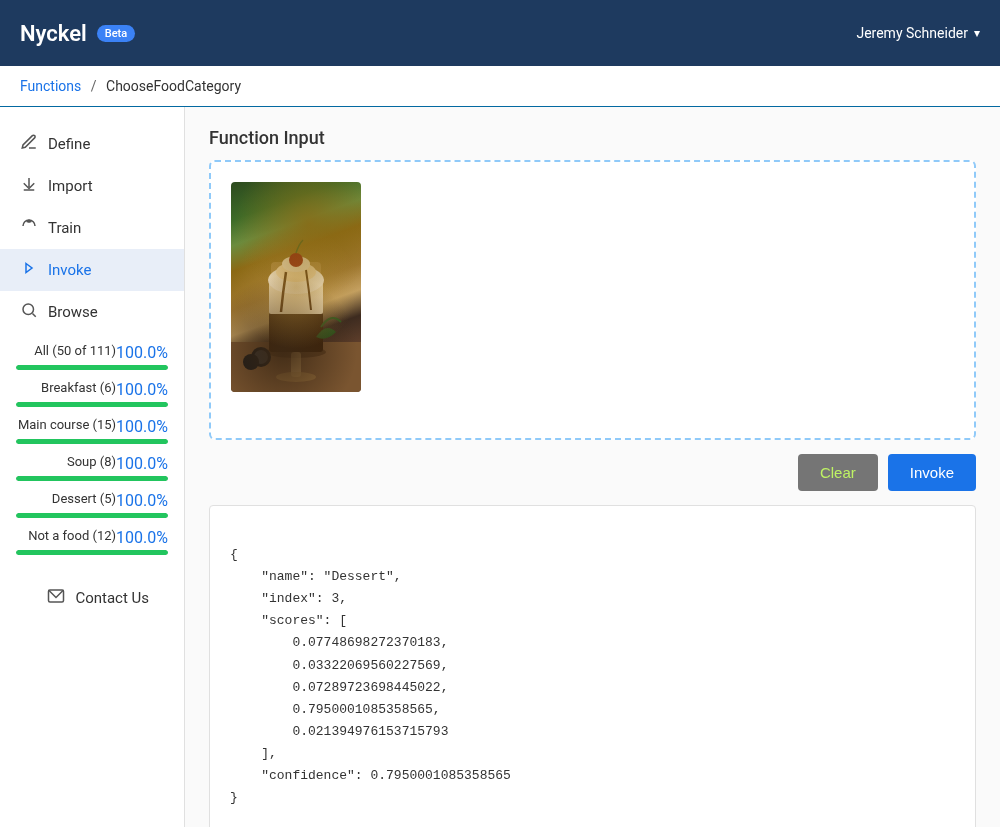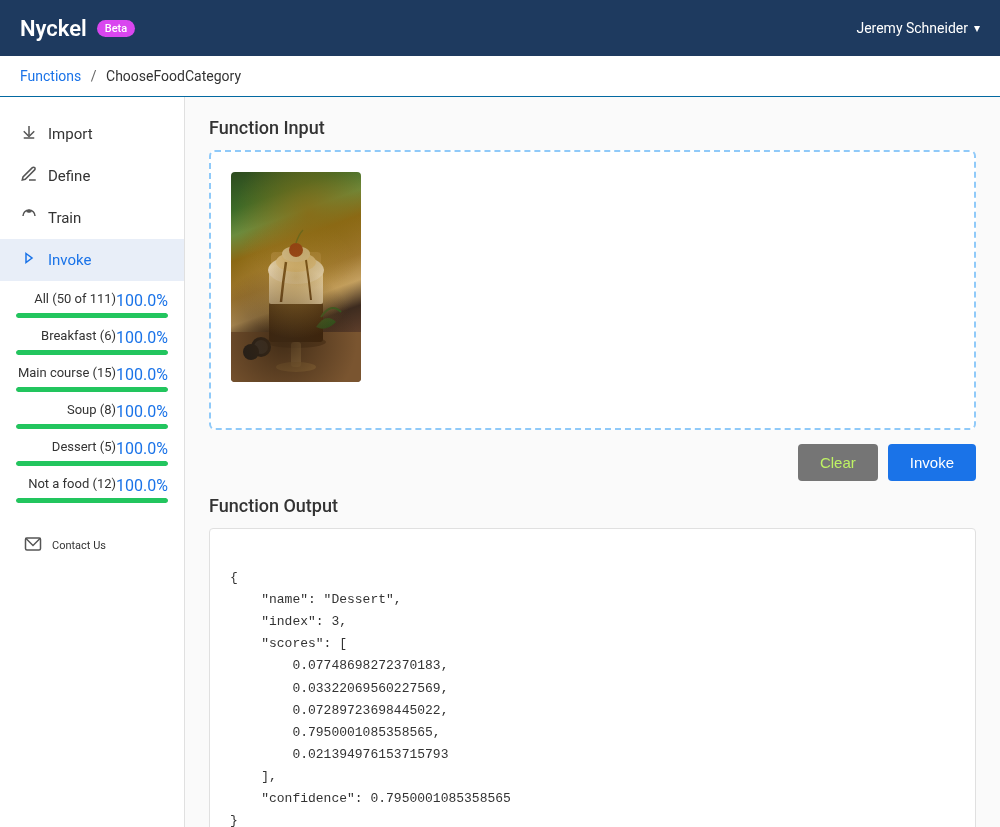--- a/index.html
+++ b/index.html
@@ -3,30 +3,30 @@
   <meta charset="utf-8">
   <style>
     * { box-sizing: border-box; margin: 0; padding: 0; }
     body { font-family: -apple-system, BlinkMacSystemFont, 'Segoe UI', Roboto, sans-serif; font-size: 14px; background: #f5f5f5; }
 
     
     .header {
       background: #1e3a5f;
       color: white;
       padding: 0 20px;
-      height: 56px;
+      height: 66px;
       display: flex;
       align-items: center;
       justify-content: space-between;
       gap: 35px;
     }
     .header-left { display: flex; align-items: center; gap: 10px; }
     .logo-text { font-size: 22px; font-weight: 600; color: white; }
     .beta-badge {
-      background: #d946ef;
+      background: #3b82f6;
       color: white;
       font-size: 11px;
       padding: 2px 8px;
       border-radius: 10px;
       font-weight: 500;
     }
     .user-menu { display: flex; align-items: center; gap: 6px; color: white; font-size: 14px; cursor: pointer; }
     .chevron-down { font-size: 12px; }
 
     
@@ -74,25 +74,26 @@
     .stat-name { color: #333; }
     .stat-pct { color: #1a73e8; font-size: 16px; }
     .progress-bar { height: 5px; background: #e0e0e0; border-radius: 3px; overflow: hidden; }
     .progress-fill { height: 100%; background: #22c55e; border-radius: 3px; }
 
     
     .contact-item {
       display: flex;
       align-items: center;
       gap: 10px;
-      padding: 12px 24px;
+      padding: 12px 35px;
       color: #333;
       cursor: pointer;
-      font-size: 11px;
+      font-size: 15px;
       margin-top: 20px;
+      justify-content: flex-end;
     }
 
     
     .main-content { flex: 1; padding: 20px 24px; background: #fafafa; }
 
     
     .alert-banner {
       background: #fffde7;
       border: 1px solid #f9c846;
       border-radius: 4px;
@@ -189,51 +190,60 @@
   <span class="breadcrumb-current">ChooseFoodCategory</span>
 </div>
 
 <div class="layout">
 
   <nav class="sidebar">
 
     <a class="nav-item" href="#">
       <span class="nav-icon">
         <svg width="18" height="18" viewBox="0 0 24 24" fill="none" stroke="#555" stroke-width="2">
+            <path d="M12 20h9"></path>
+            <path d="M16.5 3.5a2.121 2.121 0 0 1 3 3L7 19l-4 1 1-4L16.5 3.5z"></path>
+          </svg>
+      </span>
+      <span>Define</span>
+    </a>
+    <a class="nav-item" href="#">
+      <span class="nav-icon">
+        <svg width="18" height="18" viewBox="0 0 24 24" fill="none" stroke="#555" stroke-width="2">
             <path d="M12 4v12M5 11l7 7 7-7"></path>
             <path d="M5 20h14"></path>
           </svg>
       </span>
       <span>Import</span>
     </a>
     <a class="nav-item" href="#">
       <span class="nav-icon">
         <svg width="18" height="18" viewBox="0 0 24 24" fill="none" stroke="#555" stroke-width="2">
-            <path d="M12 20h9"></path>
-            <path d="M16.5 3.5a2.121 2.121 0 0 1 3 3L7 19l-4 1 1-4L16.5 3.5z"></path>
-          </svg>
-      </span>
-      <span>Define</span>
-    </a>
-    <a class="nav-item" href="#">
-      <span class="nav-icon">
-        <svg width="18" height="18" viewBox="0 0 24 24" fill="none" stroke="#555" stroke-width="2">
             <path d="M4 12a8 8 0 1 1 16 0"></path>
             <path d="M12 4l0 4M12 4l3 3M12 4l-3 3"></path>
           </svg>
       </span>
       <span>Train</span>
     </a>
     <a class="nav-item active" href="#">
       <span class="nav-icon">
         <svg width="18" height="18" viewBox="0 0 24 24" fill="none" stroke="#1a73e8" stroke-width="2">
             <path d="M8 6l8 6-8 6V6z"></path>
           </svg>
       </span>
       <span>Invoke</span>
+    </a>
+    <a class="nav-item" href="#">
+      <span class="nav-icon">
+        <svg width="18" height="18" viewBox="0 0 24 24" fill="none" stroke="#555" stroke-width="2">
+            <circle cx="11" cy="11" r="7"></circle>
+            <path d="M21 21l-4.35-4.35"></path>
+          </svg>
+      </span>
+      <span>Browse</span>
     </a>
 
     <div class="stats-section">
 
       <div class="stat-row">
         <div class="stat-header">
           <span class="stat-name">All (50 of 111)</span>
           <span class="stat-pct">100.0%</span>
         </div>
         <div class="progress-bar">
@@ -347,21 +357,20 @@
         </div>
       </div>
     </div>
 
     <div class="action-row">
       <button class="btn-clear">Clear</button>
       <button class="btn-invoke">Invoke</button>
     </div>
 
     <div>
-      <h2 class="section-title">Function Output</h2>
       <div class="output-box">
 <span>{
     "name": "Dessert",
     "index": 3,
     "scores": [
         0.07748698272370183,
         0.03322069560227569,
         0.07289723698445022,
         0.7950001085358565,
         0.021394976153715793

